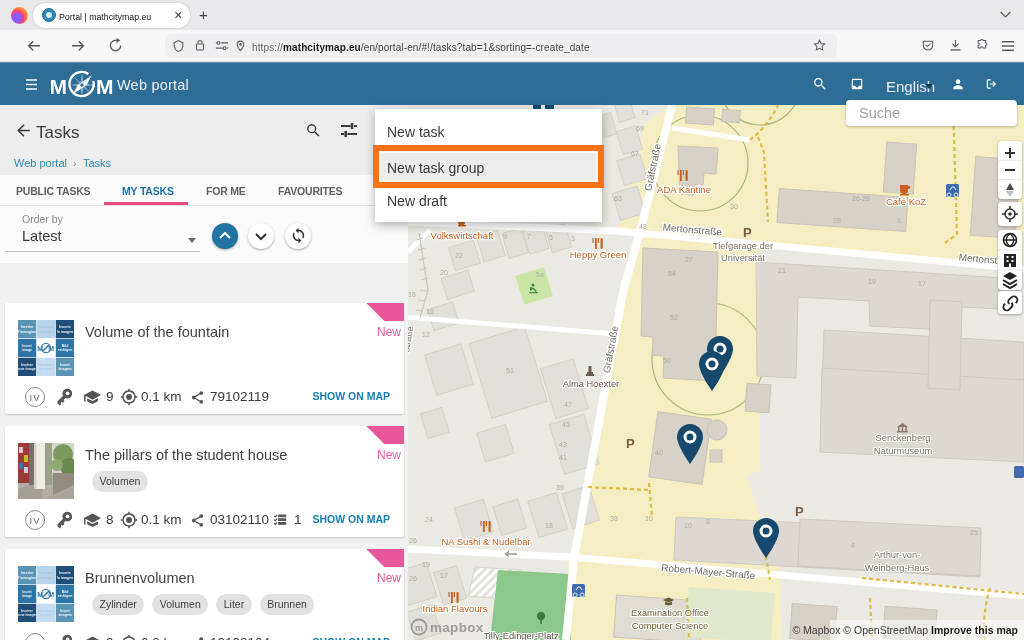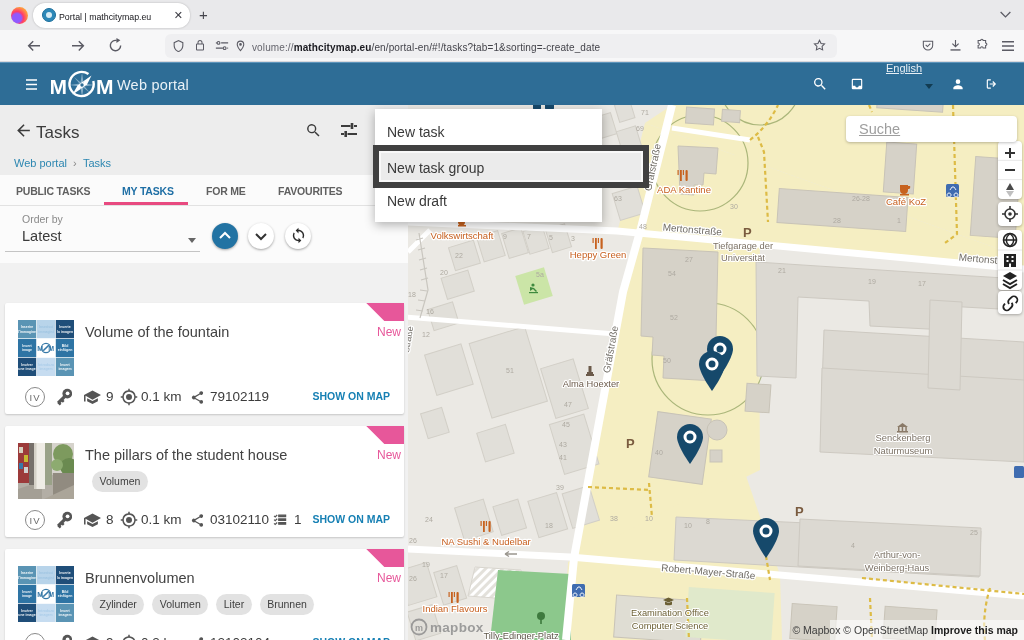--- a/index.html
+++ b/index.html
@@ -59,29 +59,29 @@
 .corner { position:absolute; right:0; top:0; width:41px; height:18px; background:#e7579a;
   clip-path:polygon(8% 0, 100% 0, 100% 100%, 52% 100%); }
 .newlbl { position:absolute; right:3px; top:22px; font-size:12px; color:#e7579a; }
 .showmap { position:absolute; right:14px; top:87px; font-size:10.5px; font-weight:bold; color:#1780b4; letter-spacing:0;}
 .iv { position:absolute; left:2px; top:0px; width:20px; height:20px; border:1px solid #8a8a8a; border-radius:50%;
   font-size:9.5px; color:#6b6b6b; text-align:center; line-height:20px; letter-spacing:1px;}
 .ritem { position:absolute; top:2px; font-size:13.5px; color:#3c3c3c; }
 
 
 #map { position:absolute; left:408px; top:105px; width:616px; height:535px; background:#ebe9e4; overflow:hidden;}
-#suche { position:absolute; left:846px; top:116px; width:171px; height:26px; background:#fff; border-radius:4px;
-  box-shadow:0 1px 3px rgba(0,0,0,.25); font-size:14.5px; color:#9e9e9e; line-height:26px; padding-left:13px;text-decoration:underline;}
+#suche { position:absolute; left:846px; top:100px; width:171px; height:26px; background:#fff; border-radius:4px;
+  box-shadow:0 1px 3px rgba(0,0,0,.25); font-size:14.5px; color:#9e9e9e; line-height:26px; padding-left:13px;}
 .mctl { position:absolute; left:998px; width:24px; background:#fff; border-radius:4px; box-shadow:0 1px 3px rgba(0,0,0,.3); }
 
 
 #menu { position:absolute; left:375px; top:109px; width:227px; height:113px; background:#fff;
   box-shadow:0 3px 10px rgba(0,0,0,.3); z-index:50; }
 #menu .mi { position:absolute; left:12px; font-size:14px; color:#3a3a3a; }
-#redbox { position:absolute; left:-2px; top:36px; width:276px; height:43px; border:6px solid #404040; background:#ebebeb; box-shadow:inset 0 0 0 2px #f8f8f8; z-index:51;}
+#redbox { position:absolute; left:-2px; top:36px; width:231px; height:43px; border:6px solid #f97316; background:#ebebeb; box-shadow:inset 0 0 0 2px #f8f8f8; z-index:51;}
 #mi2 { position:absolute; left:8px; top:9px; font-size:14px; color:#3a3a3a; }
 </style>
 </head>
 <body>
 <div id="stage">
 
   <div id="tabstrip">
     <div id="fficon"></div>
     <div id="tab">
       <div id="tabfav"></div>
@@ -110,21 +110,21 @@
       </svg>
     <svg class="navico" style="left:215px;top:10px" width="14" height="11" viewBox="0 0 16 12">
         <circle cx="4" cy="3" r="1.6" fill="none" stroke="#5b5b64" stroke-width="1.3"></circle>
         <path d="M7 3h8M1 3h1" stroke="#5b5b64" stroke-width="1.3"></path>
         <circle cx="11" cy="9" r="1.6" fill="none" stroke="#5b5b64" stroke-width="1.3"></circle>
         <path d="M1 9h8M14 9h1" stroke="#5b5b64" stroke-width="1.3"></path>
       </svg>
     <svg class="navico" style="left:234px;top:9px" width="13" height="14" viewBox="0 0 24 24">
         <path d="M12 2a7 7 0 0 0-7 7c0 5.2 7 13 7 13s7-7.8 7-13a7 7 0 0 0-7-7zm0 2a5 5 0 0 1 5 5c0 3.5-3.9 8.6-5 10-1.1-1.4-5-6.5-5-10a5 5 0 0 1 5-5zm0 2.5A2.5 2.5 0 1 0 14.5 9 2.5 2.5 0 0 0 12 6.5z" fill="#5b5b64"></path>
       </svg>
-    <div id="urltext"><span style="color:#66666e">volume://</span><b>mathcitymap.eu</b><span style="color:#44444b">/en/portal-en/#!/tasks?tab=1&amp;sorting=-create_date</span></div>
+    <div id="urltext"><span style="color:#66666e">https://</span><b>mathcitymap.eu</b><span style="color:#44444b">/en/portal-en/#!/tasks?tab=1&amp;sorting=-create_date</span></div>
     <svg class="navico" style="left:812px;top:8px" width="15" height="15" viewBox="0 0 24 24">
         <path d="M12 3.6l2.5 5.1 5.6.8-4 3.9.9 5.6-5-2.6-5 2.6.9-5.6-4-3.9 5.6-.8z" fill="none" stroke="#5b5b64" stroke-width="1.7"></path>
       </svg>
     <svg class="navico" style="left:921px;top:9px" width="14" height="14" viewBox="0 0 24 24">
         <path d="M4 4h16v7a8 8 0 0 1-16 0z" fill="none" stroke="#5b5b64" stroke-width="1.8"></path>
         <path d="M8 10l3 3 5-5" fill="none" stroke="#5b5b64" stroke-width="1.8"></path>
       </svg>
     <svg class="navico" style="left:948px;top:8px" width="15" height="15" viewBox="0 0 24 24">
         <path d="M12 3v11M7 9l5 5 5-5" fill="none" stroke="#5b5b64" stroke-width="1.8"></path>
         <path d="M4 18h16v2.2H4z" fill="#5b5b64"></path>
@@ -160,21 +160,21 @@
       <circle cx="31" cy="18" r="1.7" fill="#2e6d96"></circle>
     </svg>
     <div id="webportal">Web portal</div>
     <svg style="position:absolute;left:812px;top:14px" width="16" height="16" viewBox="0 0 24 24">
         <path d="M15.5 14h-.8l-.3-.3a6.5 6.5 0 1 0-.7.7l.3.3v.8l5 5 1.5-1.5zm-6 0A4.5 4.5 0 1 1 14 9.5 4.5 4.5 0 0 1 9.5 14z" fill="#fff"></path>
       </svg>
     <svg style="position:absolute;left:850px;top:15px" width="14" height="14" viewBox="0 0 24 24">
         <path d="M19 3H5a2 2 0 0 0-2 2v14a2 2 0 0 0 2 2h14a2 2 0 0 0 2-2V5a2 2 0 0 0-2-2zm0 12h-4a3 3 0 0 1-6 0H5V5h14z" fill="#fff"></path>
         <path d="M12 6v5M9.5 9L12 11.5 14.5 9" stroke="#2e6d96" stroke-width="1.6" fill="none"></path>
       </svg>
-    <div style="position:absolute;left:886px;top:0;color:#e8eff5;font-size:11px;text-decoration:underline;">English</div>
+    <div style="position:absolute;left:886px;top:16px;color:#e8eff5;font-size:15px;">English</div>
     <div style="position:absolute;left:925px;top:22px;width:0;height:0;border-left:4.5px solid transparent;border-right:4.5px solid transparent;border-top:5.5px solid #123c52;"></div>
     <svg style="position:absolute;left:951px;top:15px" width="14" height="14" viewBox="0 0 24 24">
         <path d="M12 12a4 4 0 1 0-4-4 4 4 0 0 0 4 4zm0 2c-3.3 0-8 1.7-8 5v2h16v-2c0-3.3-4.7-5-8-5z" fill="#fff"></path>
       </svg>
     <svg style="position:absolute;left:985px;top:15px" width="14" height="14" viewBox="0 0 24 24">
         <path d="M10 4H5a2 2 0 0 0-2 2v12a2 2 0 0 0 2 2h5v-2H5V6h5zM14 7l-1.4 1.4L15.2 11H8v2h7.2l-2.6 2.6L14 17l5-5z" fill="#fff"></path>
       </svg>
   </div>
 
   <div id="map">

